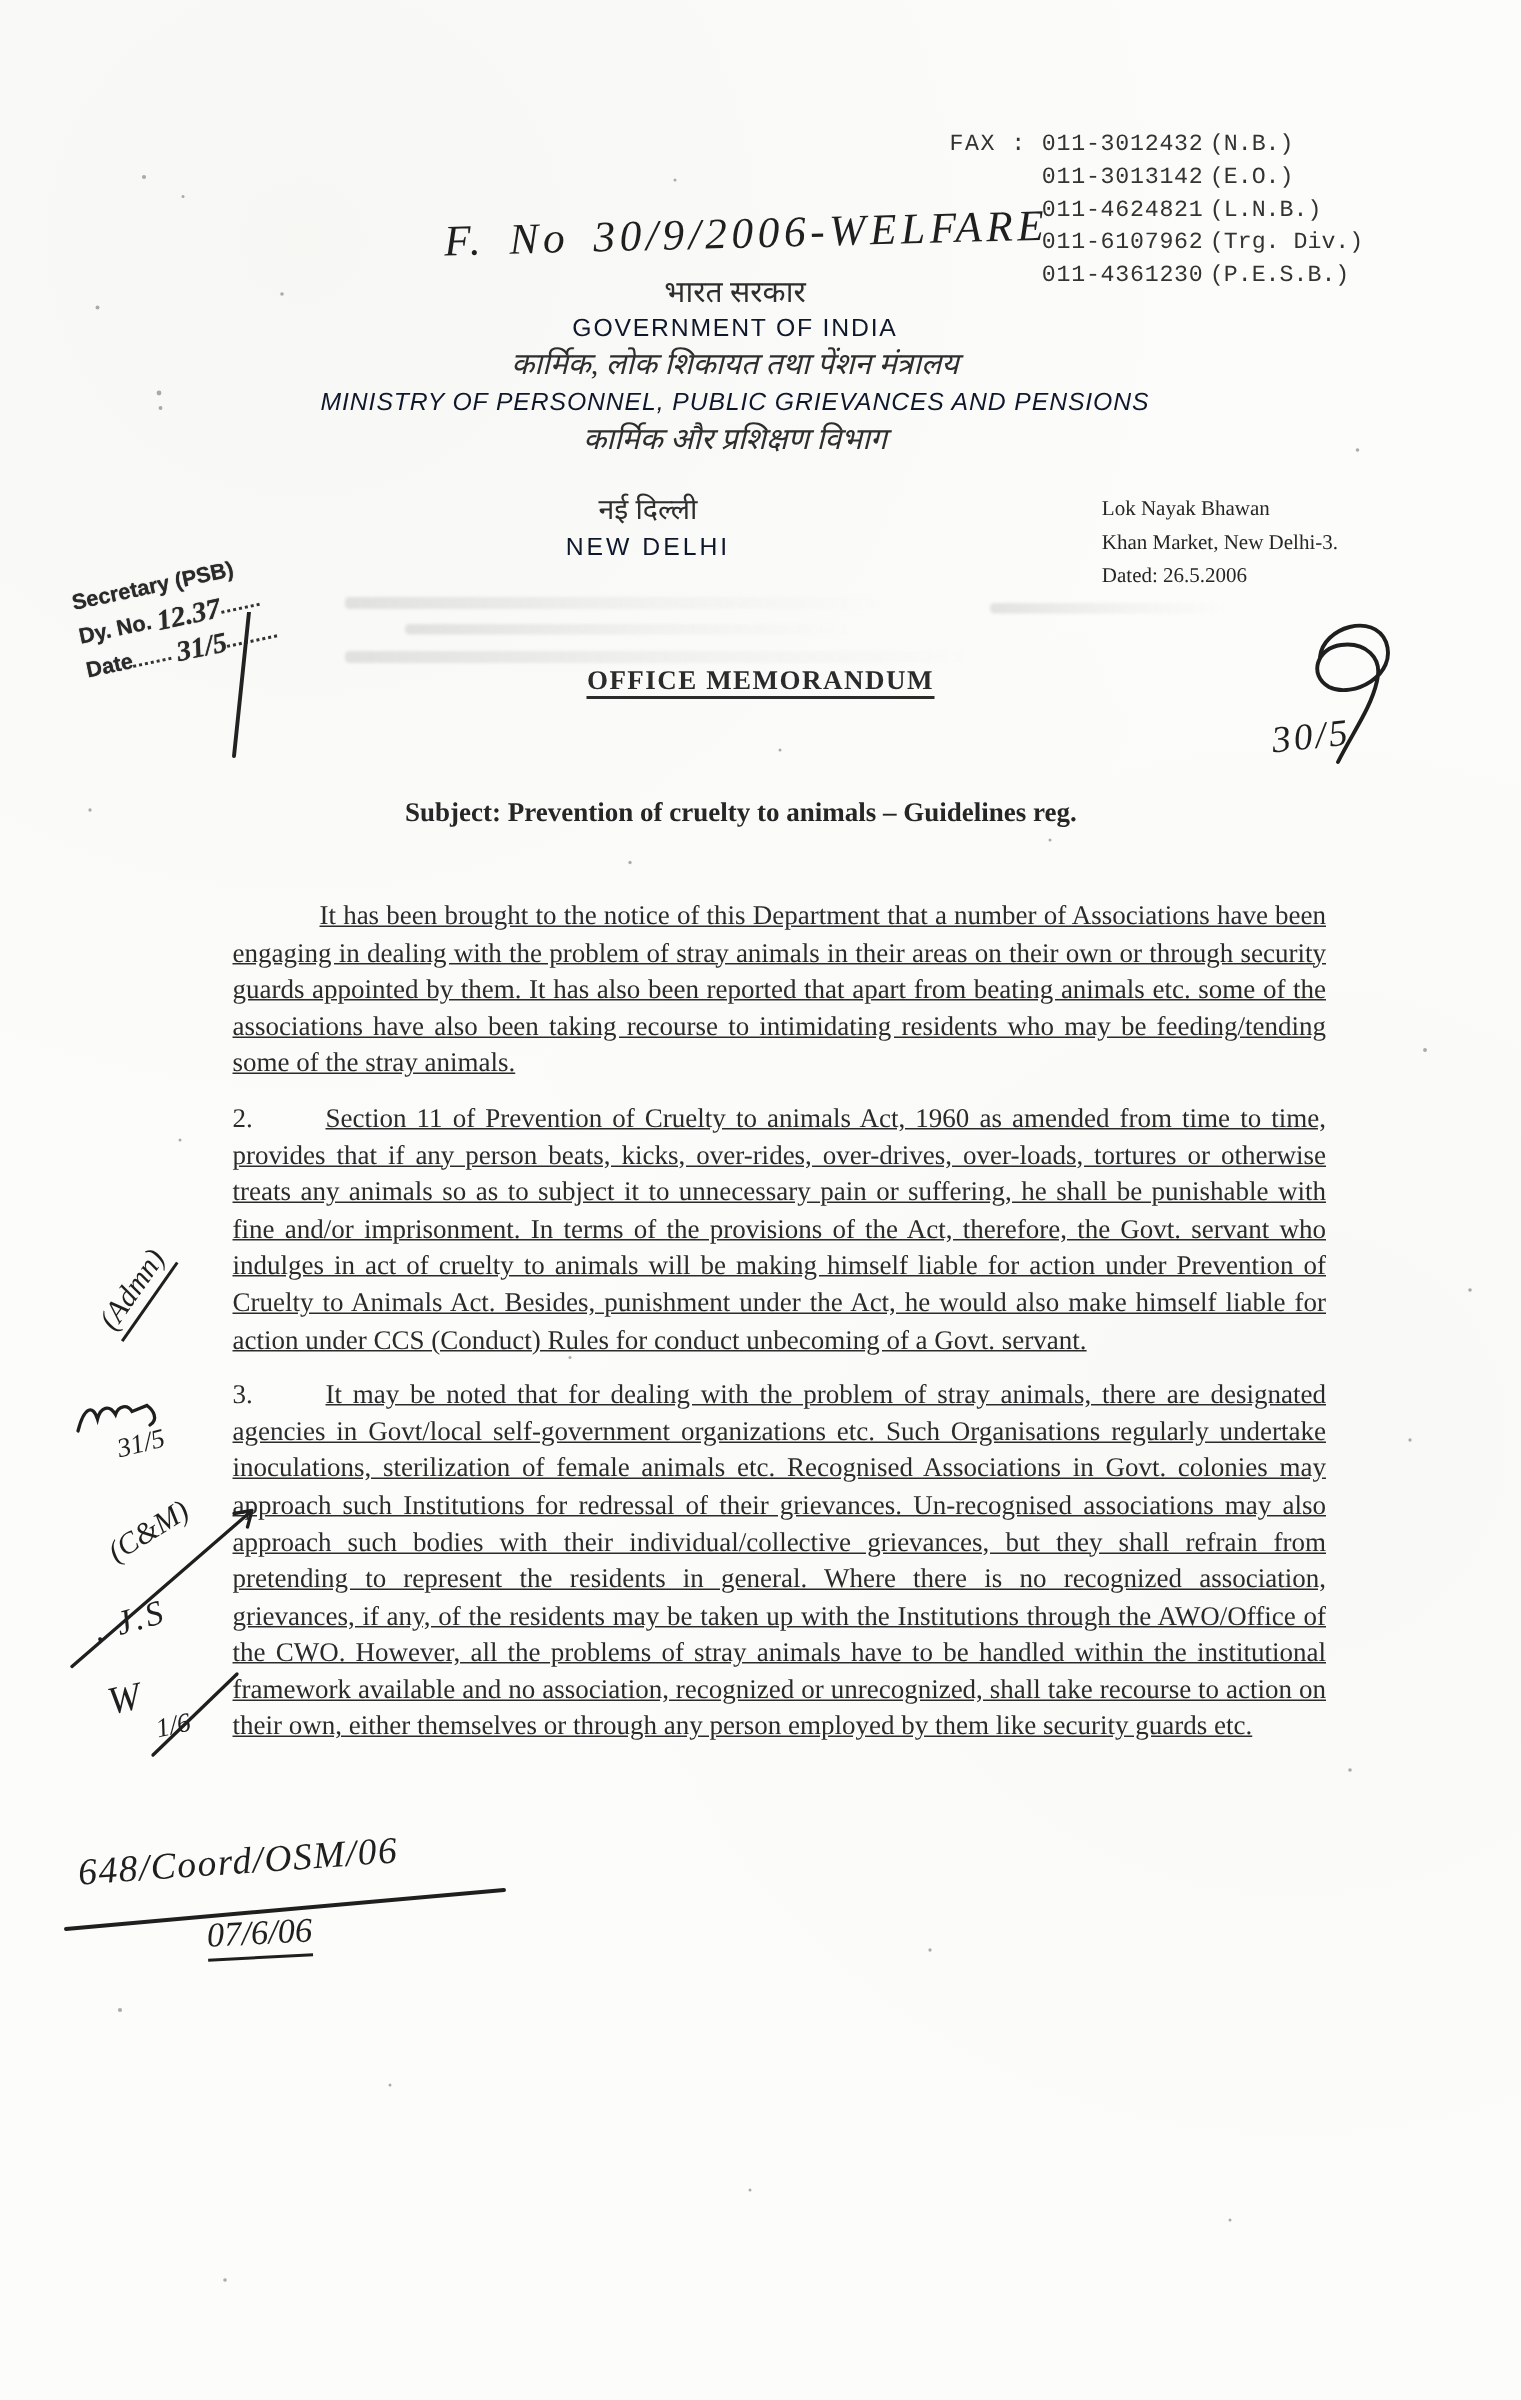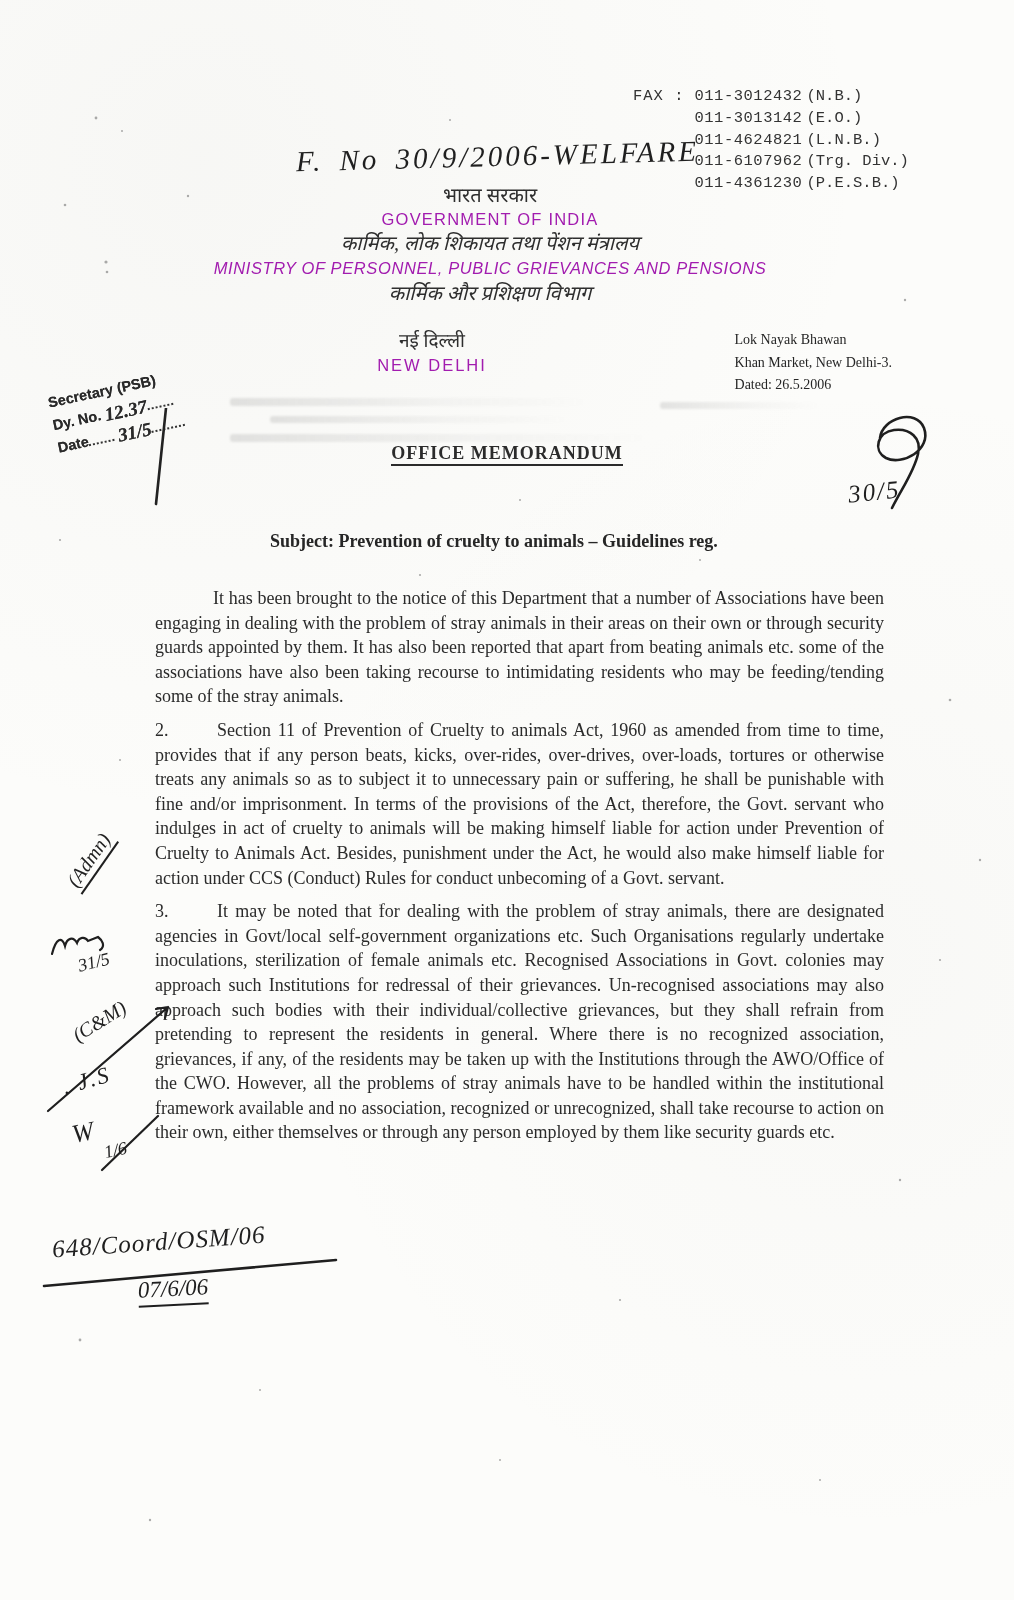--- a/index.html
+++ b/index.html
@@ -21,21 +21,21 @@
   .fax-num{display:inline-block;min-width:112px;letter-spacing:.5px;}
   .fax-dept{display:inline-block;}
 
   
   .fno{left:296px;top:140px;font-size:29px;font-style:italic;letter-spacing:3px;word-spacing:6px;
        transform:rotate(-1.5deg);color:#262626;white-space:nowrap;}
 
   
   .letterhead{left:0;top:183px;width:980px;text-align:center;color:#333;}
   .lh-hi{font-size:20px;line-height:24px;color:#2e2e2e;}
-  .lh-en{font-family:"Liberation Sans",sans-serif;font-size:16.5px;line-height:24px;letter-spacing:1.2px;color:#a21caf;text-align:center;}
+  .lh-en{font-family:"Liberation Sans",sans-serif;font-size:16.5px;line-height:24px;letter-spacing:1.2px;color:#0f172a;text-align:center;}
   .lh-ministry{line-height:25px;font-style:italic;}
   .city{left:0;top:328px;width:980px;text-align:center;transform:translateX(-58px);}
   .city .lh-hi{font-size:19px;line-height:25px;}
   .city .lh-en{letter-spacing:2px;line-height:25px;}
 
   
   .addr{right:122px;top:329px;text-align:left;font-size:14px;line-height:22.5px;color:#262626;}
 
   
   .stamp{left:46px;top:392px;transform:rotate(-12deg);transform-origin:left top;
@@ -51,21 +51,21 @@
 
   
   .sig-right{left:828px;top:408px;width:110px;height:120px;}
   .sig-right-date{left:848px;top:478px;font-size:25px;font-style:italic;transform:rotate(-6deg);letter-spacing:2px;color:#222;}
 
   
   .subject{left:270px;top:531px;font-size:18px;font-weight:bold;color:#262626;}
 
   
   .memo-body{left:155px;top:586px;width:729px;}
-  .memo-body p{margin:0 0 9px 0;font-size:18px;line-height:24.6px;text-align:justify;color:#2b2b2b;}
+  .memo-body p{margin:12px 0 9px 0;font-size:18px;line-height:24.6px;text-align:justify;color:#2b2b2b;text-decoration:underline;}
   .memo-body p.first{text-indent:58px;}
   .pnum{display:inline-block;min-width:62px;}
 
   
   .hand-ink{color:#1f1f1f;font-style:italic;white-space:nowrap;}
   .admn{left:58px;top:848px;font-size:20px;transform:rotate(-55deg);border-bottom:2px solid #1f1f1f;padding:0 2px 1px 2px;}
   .squiggle1{left:48px;top:928px;}
   .sig1-date{left:78px;top:952px;font-size:18px;transform:rotate(-14deg);}
   .cm-arrow{left:40px;top:995px;}
   .cm-text{left:70px;top:1010px;font-size:20px;transform:rotate(-32deg);}

